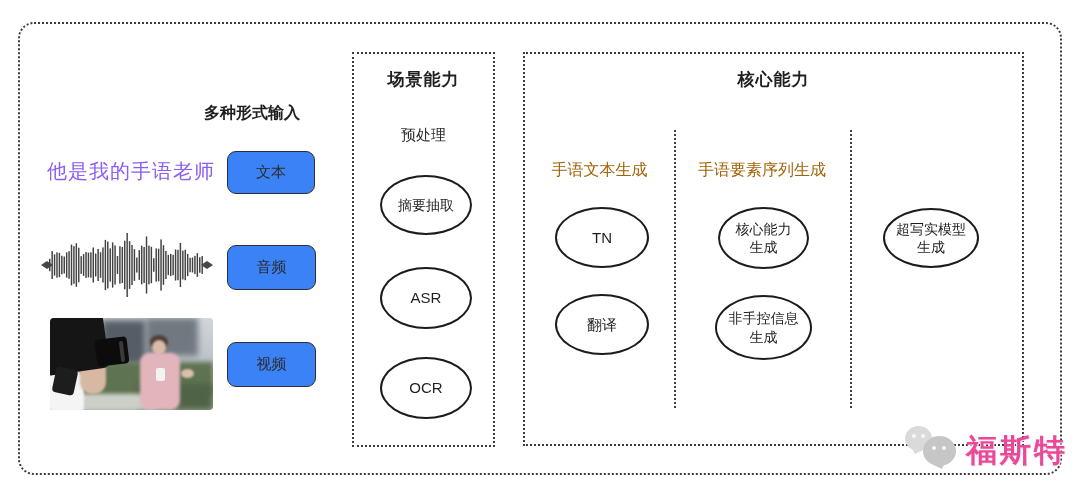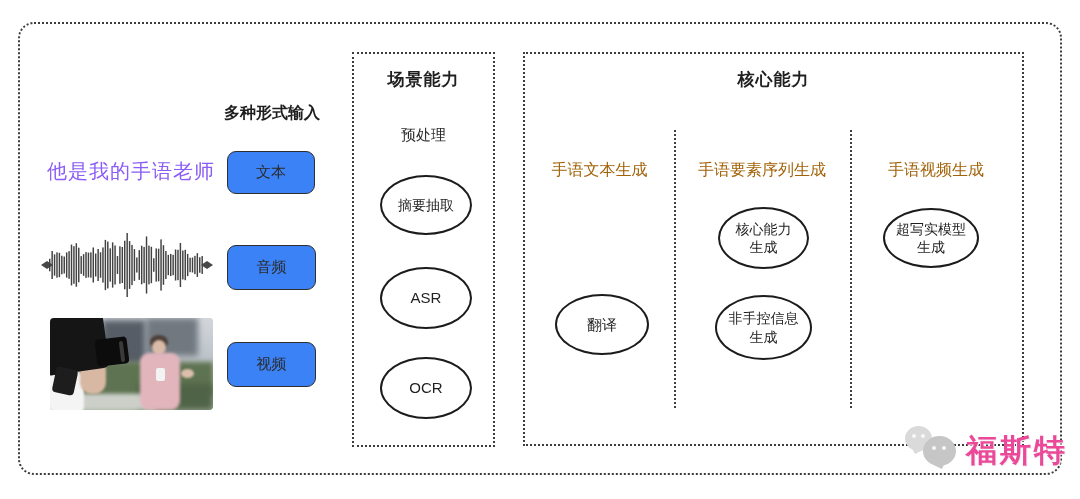--- a/index.html
+++ b/index.html
@@ -66,21 +66,21 @@
   .b2t{position:absolute;left:30px;top:38px;width:0;height:0;border:7px solid transparent;border-top-color:#c6c6c6;transform:rotate(-20deg);}
   .eye{position:absolute;border-radius:50%;background:#f7f7f7;}
 </style>
 </head>
 <body>
 
 <div class="stage">
 
   <div class="abs outer-frame"></div>
 
-  <div class="abs input-header" style="left:224px;top:103px;">多种形式输入</div>
+  <div class="abs input-header" style="left:204px;top:103px;">多种形式输入</div>
 
   <div class="abs sample-text" style="left:47px;top:158px;">他是我的手语老师</div>
 
   <div class="abs input-chip" style="left:227px;top:151px;width:86px;height:41px;">
     <span>文本</span>
   </div>
 
   <svg class="abs" style="left:40px;top:230px;" width="174" height="70" viewBox="0 0 174 70">
       <polygon points="1,35 7,31 13,35 7,39" fill="#474747"></polygon>
       <polygon points="161,35 167,31 173,35 167,39" fill="#474747"></polygon>
@@ -187,29 +187,29 @@
     <span>视频</span>
   </div>
 
   <div class="abs dash-box core-box">
     <div class="abs box-title" style="top:14px;">核心能力</div>
 
     <div class="abs v-divider" style="left:149px;"></div>
     <div class="abs v-divider" style="left:325px;"></div>
 
     <div class="abs col-header" style="left:0;width:149px;top:106px;">手语文本生成</div>
+    <div class="abs node" style="left:30px;top:153px;width:90px;height:57px;font-size:15px;">TN</div>
     <div class="abs node" style="left:30px;top:240px;width:90px;height:57px;font-size:15px;">翻译</div>
 
     <div class="abs col-header" style="left:149px;width:176px;top:106px;">手语要素序列生成</div>
     <div class="abs node" style="left:193px;top:153px;width:87px;height:58px;">核心能力
 生成</div>
     <div class="abs node" style="left:190px;top:241px;width:93px;height:61px;">非手控信息
 生成</div>
 
-    <div class="abs col-header" style="left:325px;width:172px;top:106px;">手语视频生成</div>
     <div class="abs node" style="left:358px;top:154px;width:92px;height:56px;">超写实模型
 生成</div>
   </div>
 
   <div class="abs wm" style="left:905px;top:424px;width:58px;height:48px;">
     <div class="bubble b1">
       <div class="eye" style="left:7px;top:8px;width:4px;height:4px;"></div>
       <div class="eye" style="left:16px;top:8px;width:4px;height:4px;"></div>
     </div>
     <div class="b1t"></div>

